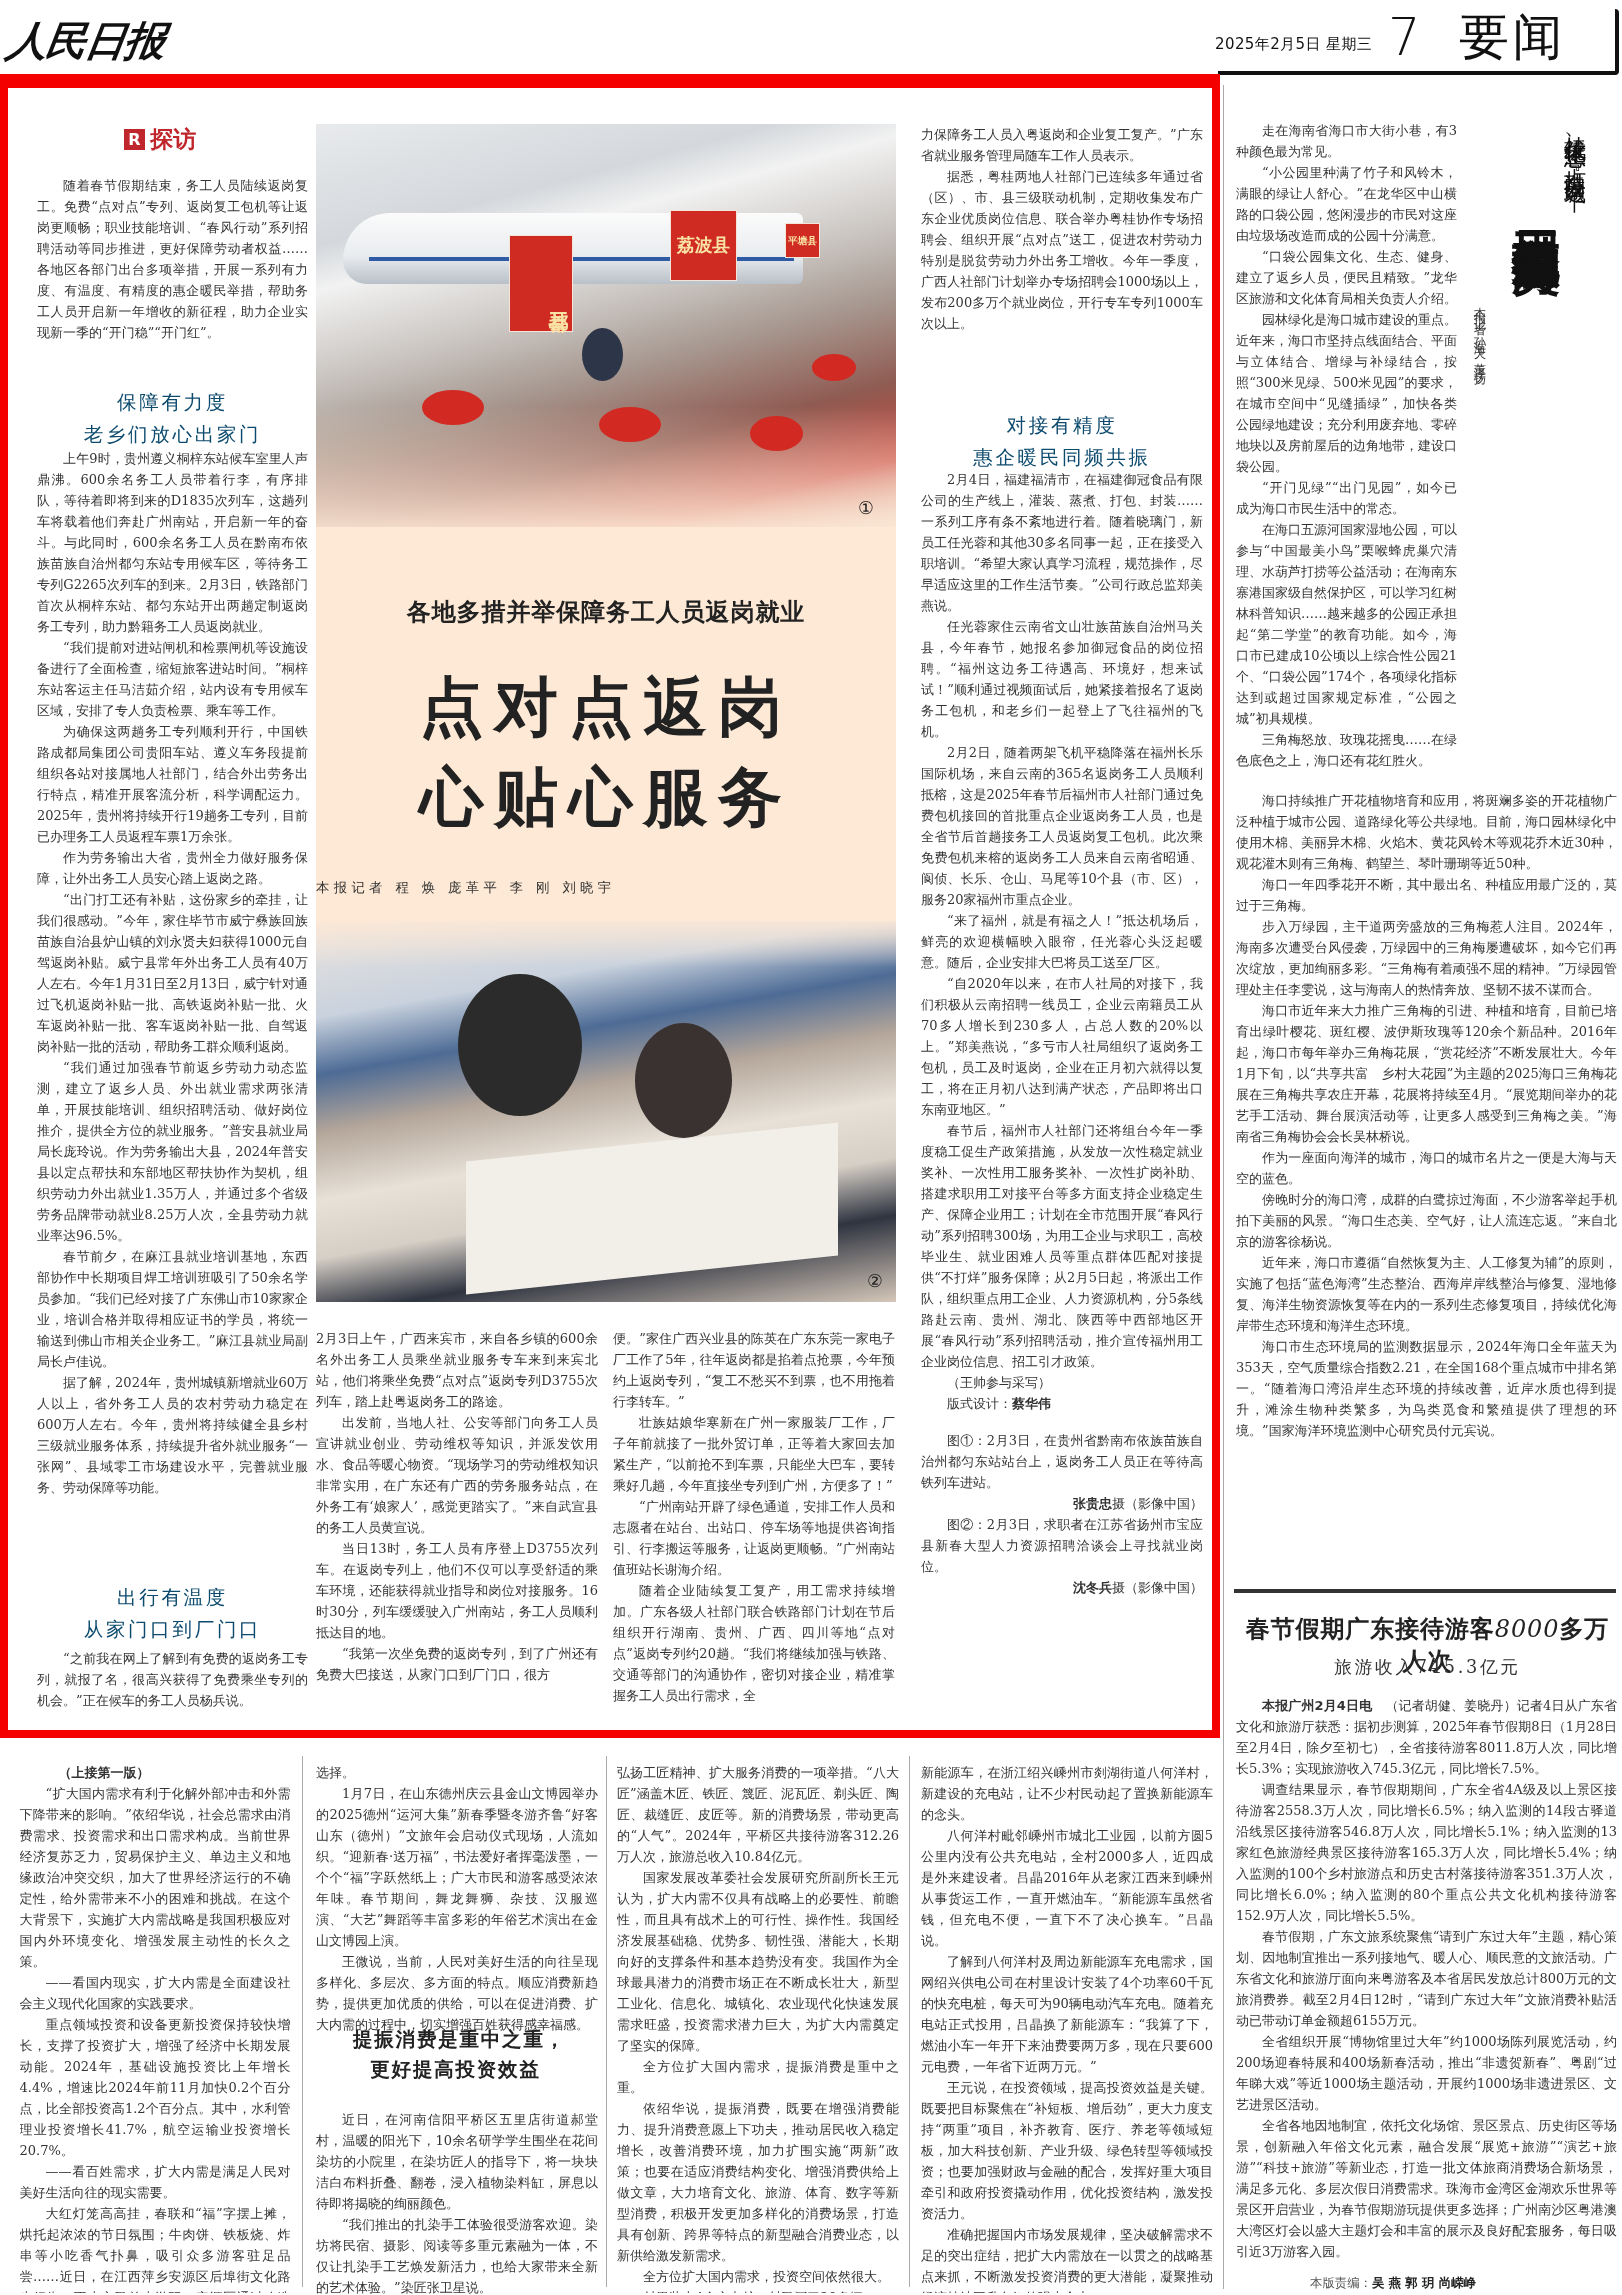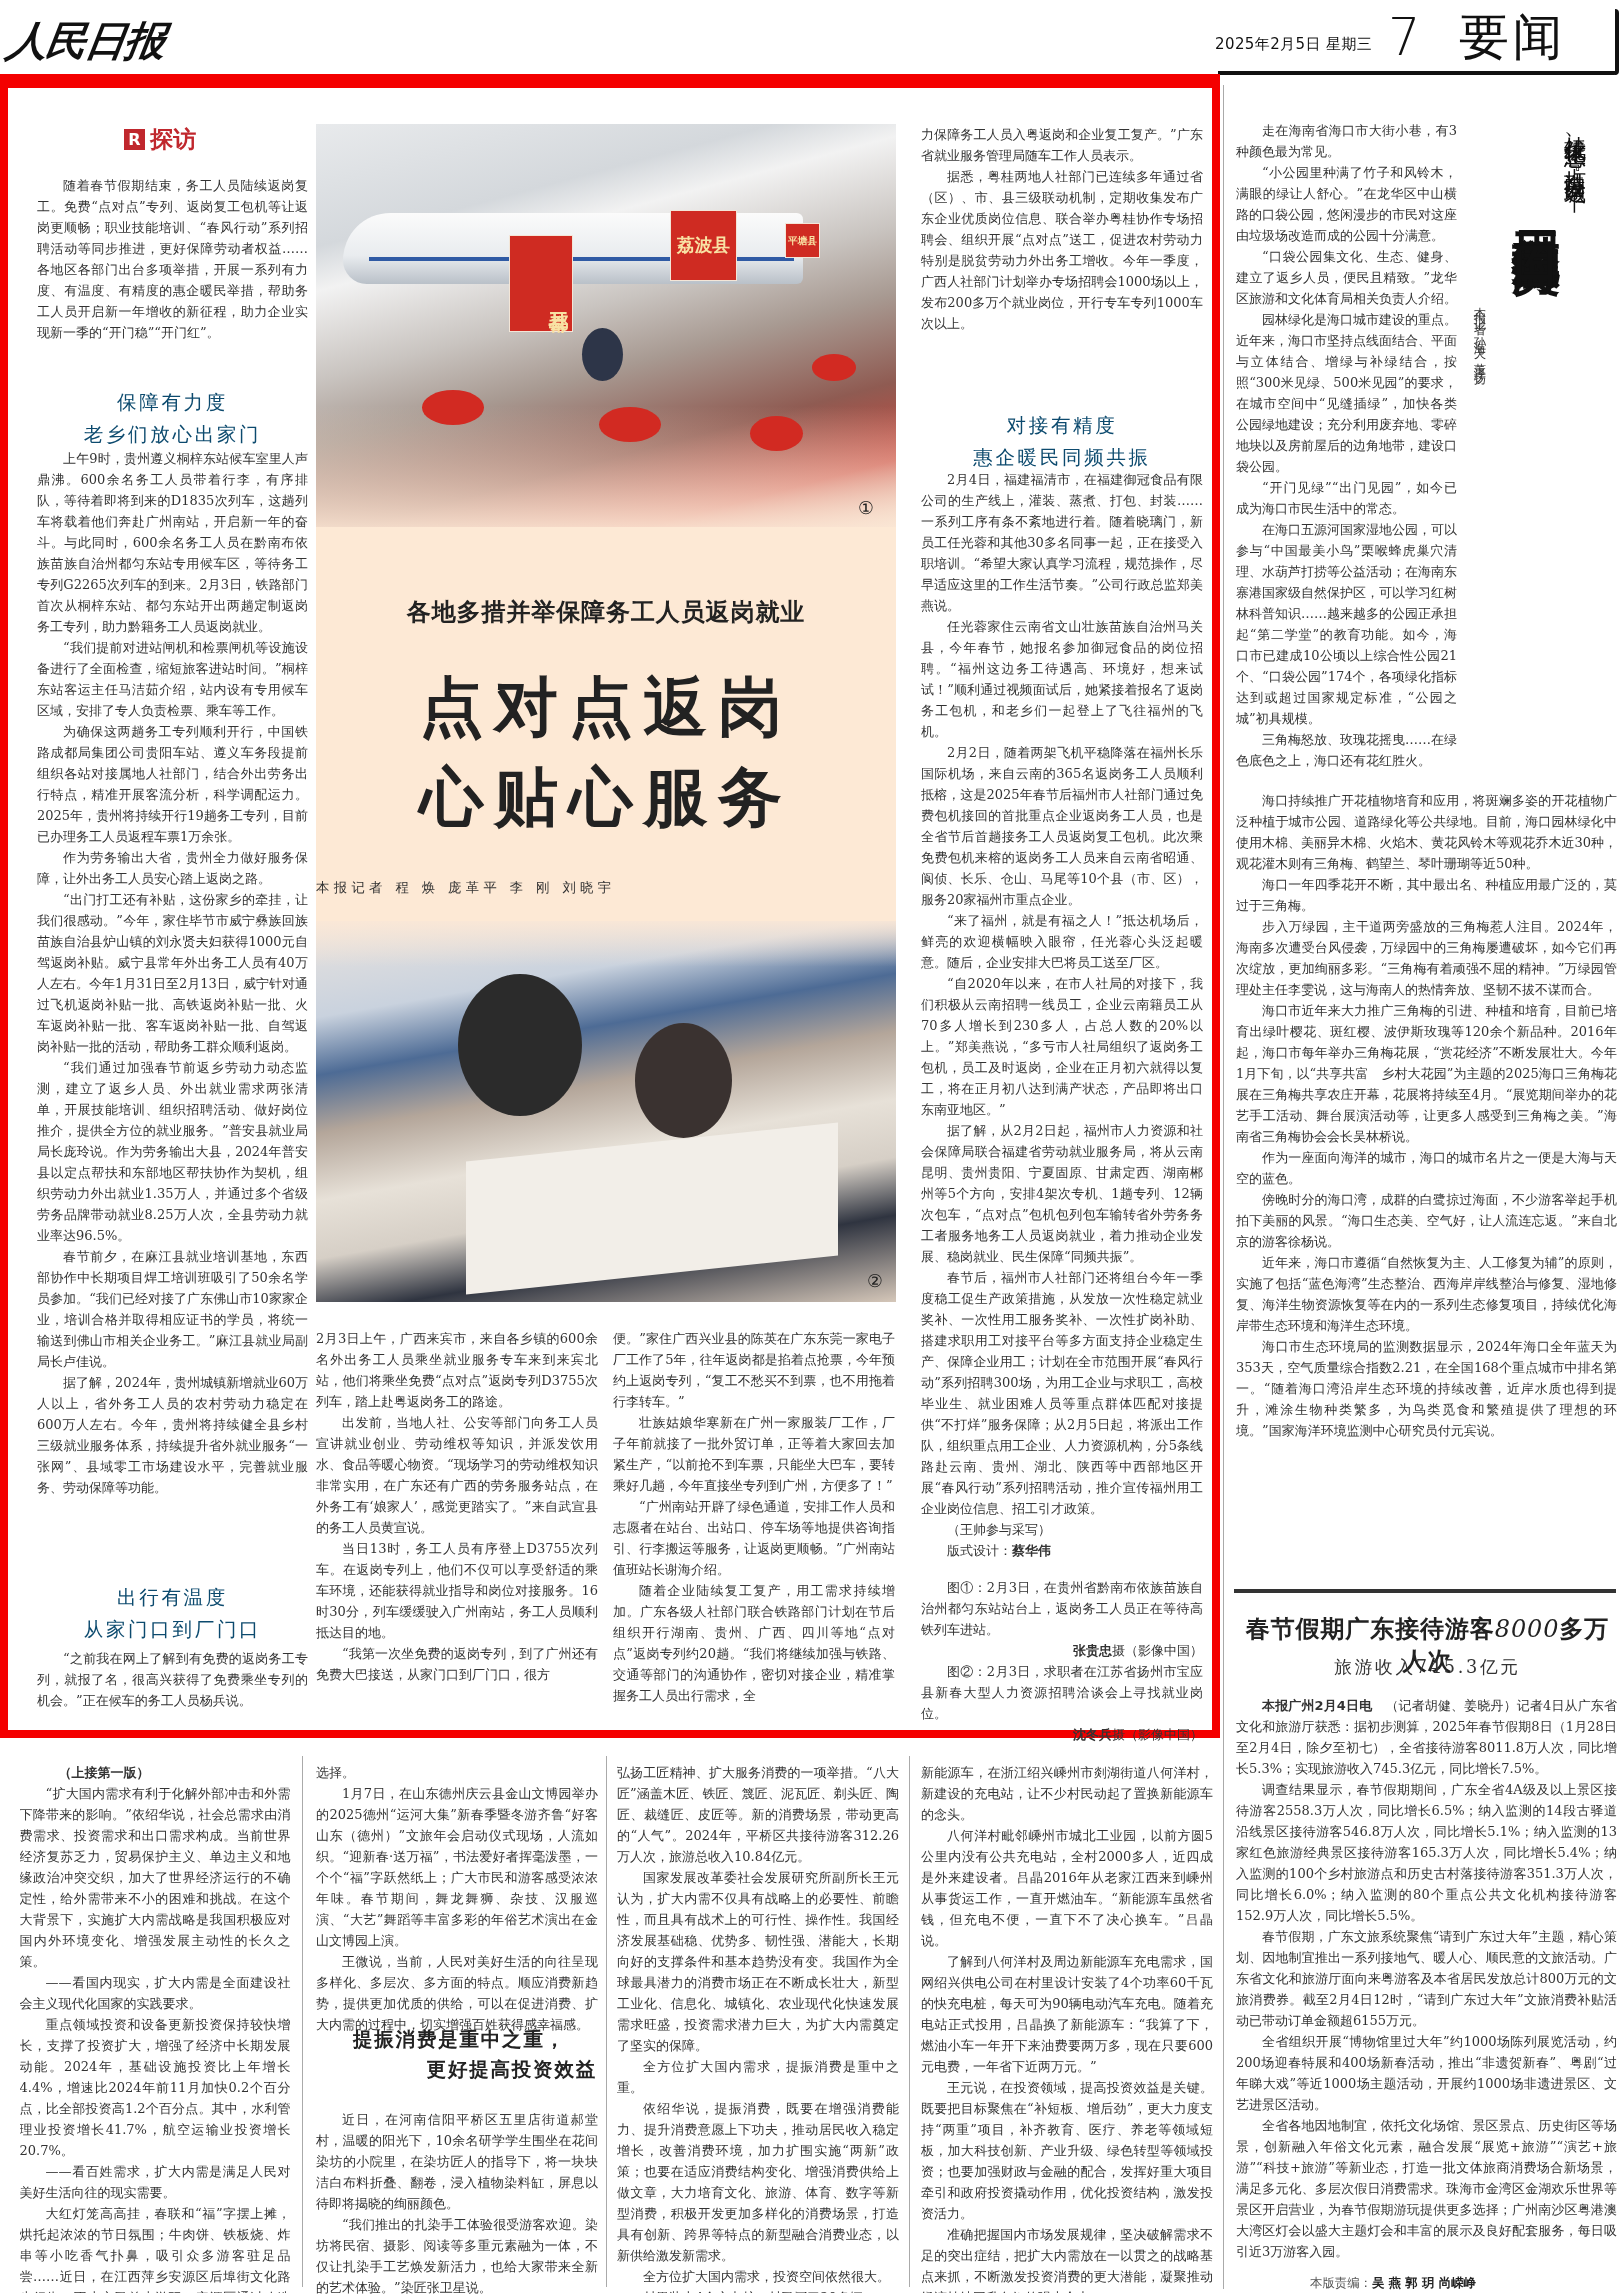--- a/index.html
+++ b/index.html
@@ -164,21 +164,20 @@
   <div>对接有精度</div>
   <div>惠企暖民同频共振</div>
 </div>
 
 <div class="col" style="left:921px; top:469px; width:282px;">
   <p>2月4日，福建福清市，在福建御冠食品有限公司的生产线上，灌装、蒸煮、打包、封装……一系列工序有条不紊地进行着。随着晓璃门，新员工任光蓉和其他30多名同事一起，正在接受入职培训。“希望大家认真学习流程，规范操作，尽早适应这里的工作生活节奏。”公司行政总监郑美燕说。</p>
   <p>任光蓉家住云南省文山壮族苗族自治州马关县，今年春节，她报名参加御冠食品的岗位招聘。“福州这边务工待遇高、环境好，想来试试！”顺利通过视频面试后，她紧接着报名了返岗务工包机，和老乡们一起登上了飞往福州的飞机。</p>
   <p>2月2日，随着两架飞机平稳降落在福州长乐国际机场，来自云南的365名返岗务工人员顺利抵榕，这是2025年春节后福州市人社部门通过免费包机接回的首批重点企业返岗务工人员，也是全省节后首趟接务工人员返岗复工包机。此次乘免费包机来榕的返岗务工人员来自云南省昭通、阆侦、长乐、仓山、马尾等10个县（市、区），服务20家福州市重点企业。</p>
   <p>“来了福州，就是有福之人！”抵达机场后，鲜亮的欢迎横幅映入眼帘，任光蓉心头泛起暖意。随后，企业安排大巴将员工送至厂区。</p>
   <p>“自2020年以来，在市人社局的对接下，我们积极从云南招聘一线员工，企业云南籍员工从70多人增长到230多人，占总人数的20%以上。”郑美燕说，“多亏市人社局组织了返岗务工包机，员工及时返岗，企业在正月初六就得以复工，将在正月初八达到满产状态，产品即将出口东南亚地区。”</p>
-  <p>据了解，从2月2日起，福州市人力资源和社会保障局联合福建省劳动就业服务局，将从云南昆明、贵州贵阳、宁夏固原、甘肃定西、湖南郴州等5个方向，安排4架次专机、1趟专列、12辆次包车，“点对点”包机包列包车输转省外劳务务工者服务地务工人员返岗就业，着力推动企业发展、稳岗就业、民生保障“同频共振”。</p>
   <p>春节后，福州市人社部门还将组台今年一季度稳工促生产政策措施，从发放一次性稳定就业奖补、一次性用工服务奖补、一次性扩岗补助、搭建求职用工对接平台等多方面支持企业稳定生产、保障企业用工；计划在全市范围开展“春风行动”系列招聘300场，为用工企业与求职工，高校毕业生、就业困难人员等重点群体匹配对接提供“不打烊”服务保障；从2月5日起，将派出工作队，组织重点用工企业、人力资源机构，分5条线路赴云南、贵州、湖北、陕西等中西部地区开展“春风行动”系列招聘活动，推介宣传福州用工企业岗位信息、招工引才政策。</p>
   <p><span>（王帅参与采写）</span></p>
   <p><span>版式设计：</span><span class="bold">蔡华伟</span></p>
   <p style="margin-top:16px;">图①：2月3日，在贵州省黔南布依族苗族自治州都匀东站站台上，返岗务工人员正在等待高铁列车进站。</p>
   <p style="text-align:right;"><span class="bold">张贵忠</span><span>摄（影像中国）</span></p>
   <p>图②：2月3日，求职者在江苏省扬州市宝应县新春大型人力资源招聘洽谈会上寻找就业岗位。</p>
   <p style="text-align:right;"><span class="bold">沈冬兵</span><span>摄（影像中国）</span></p>
 </div>
 
 <div class="vhead vhead-sub">持续优化生态、打造『公园之城』——</div>
@@ -230,21 +229,21 @@
 </div>
 
 <div class="col" style="left:316px; top:1762px; width:282px;">
   <p class="noindent">选择。</p>
   <p>1月7日，在山东德州庆云县金山文博园举办的2025德州“运河大集”新春季暨冬游齐鲁“好客山东（德州）”文旅年会启动仪式现场，人流如织。“迎新春·送万福”，书法爱好者挥毫泼墨，一个个“福”字跃然纸上；广大市民和游客感受浓浓年味。春节期间，舞龙舞狮、杂技、汉服巡演、“大艺”舞蹈等丰富多彩的年俗艺术演出在金山文博园上演。</p>
   <p>王微说，当前，人民对美好生活的向往呈现多样化、多层次、多方面的特点。顺应消费新趋势，提供更加优质的供给，可以在促进消费、扩大内需的过程中，切实增强百姓获得感幸福感。</p>
 </div>
 
 <div class="lower-subhead">
   <div style="text-indent:2em;text-align:left;">提振消费是重中之重，</div>
-  <div style="text-align:right;">更好提高投资效益</div>
+  <div style="text-align:center;">更好提高投资效益</div>
 </div>
 
 <div class="col" style="left:316px; top:2109px; width:282px; height:186px; overflow:hidden;">
   <p>近日，在河南信阳平桥区五里店街道郝堂村，温暖的阳光下，10余名研学学生围坐在花间染坊的小院里，在染坊匠人的指导下，将一块块洁白布料折叠、翻卷，浸入植物染料缸，屏息以待即将揭晓的绚丽颜色。</p>
   <p>“我们推出的扎染手工体验很受游客欢迎。染坊将民宿、摄影、阅读等多重元素融为一体，不仅让扎染手工艺焕发新活力，也给大家带来全新的艺术体验。”染匠张卫星说。</p>
 
 </div>
 
 <div class="col" style="left:617px; top:1762px; width:282px; height:531px; overflow:hidden;">
   <p class="noindent">弘扬工匠精神、扩大服务消费的一项举措。“八大匠”涵盖木匠、铁匠、篾匠、泥瓦匠、剃头匠、陶匠、裁缝匠、皮匠等。新的消费场景，带动更高的“人气”。2024年，平桥区共接待游客312.26万人次，旅游总收入10.84亿元。</p>

